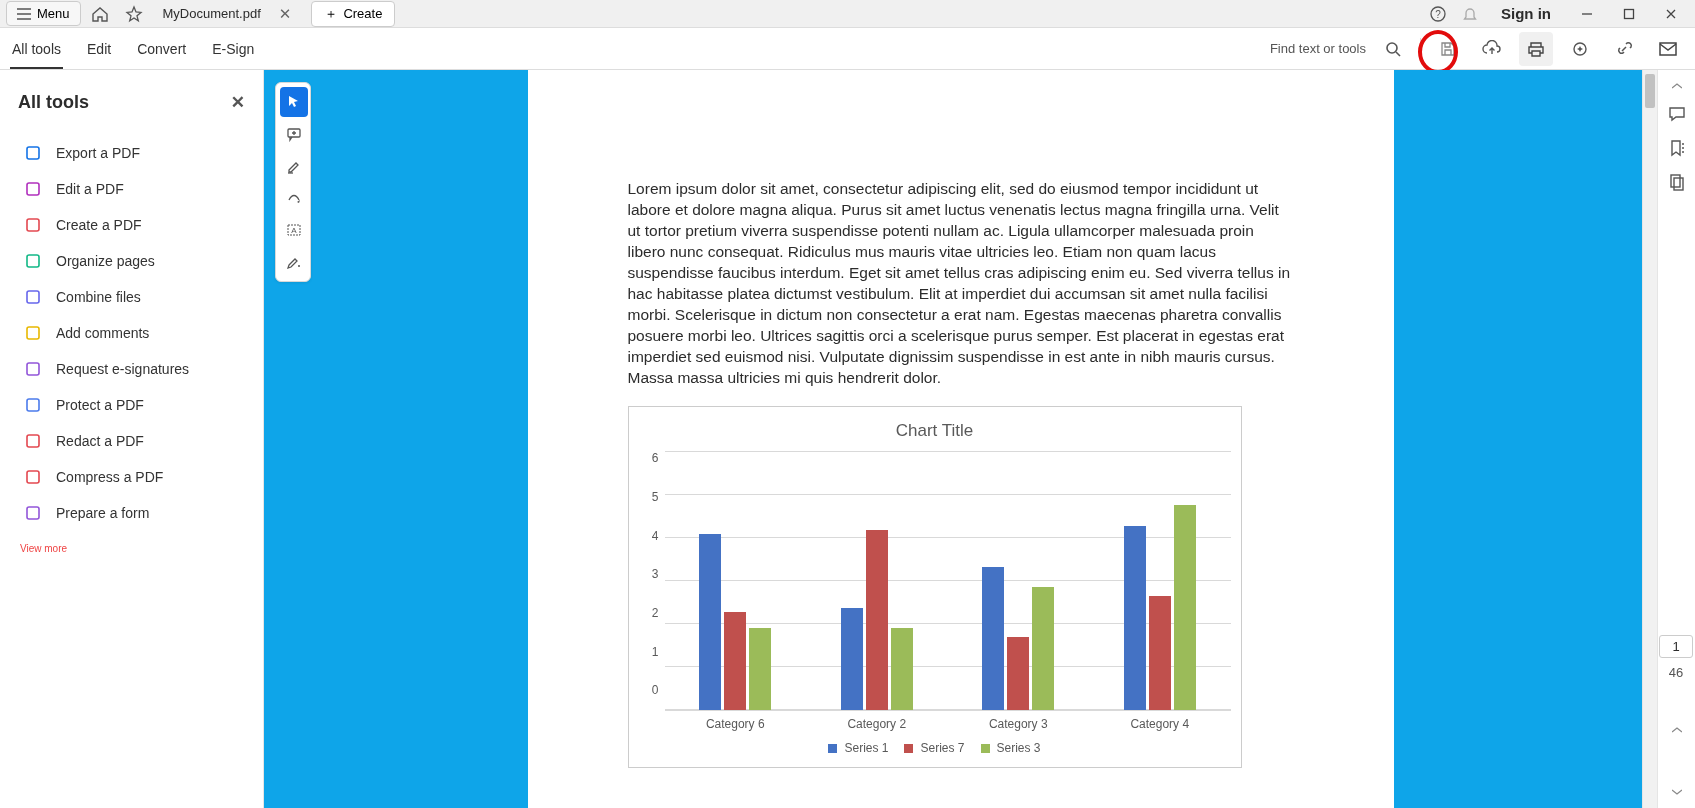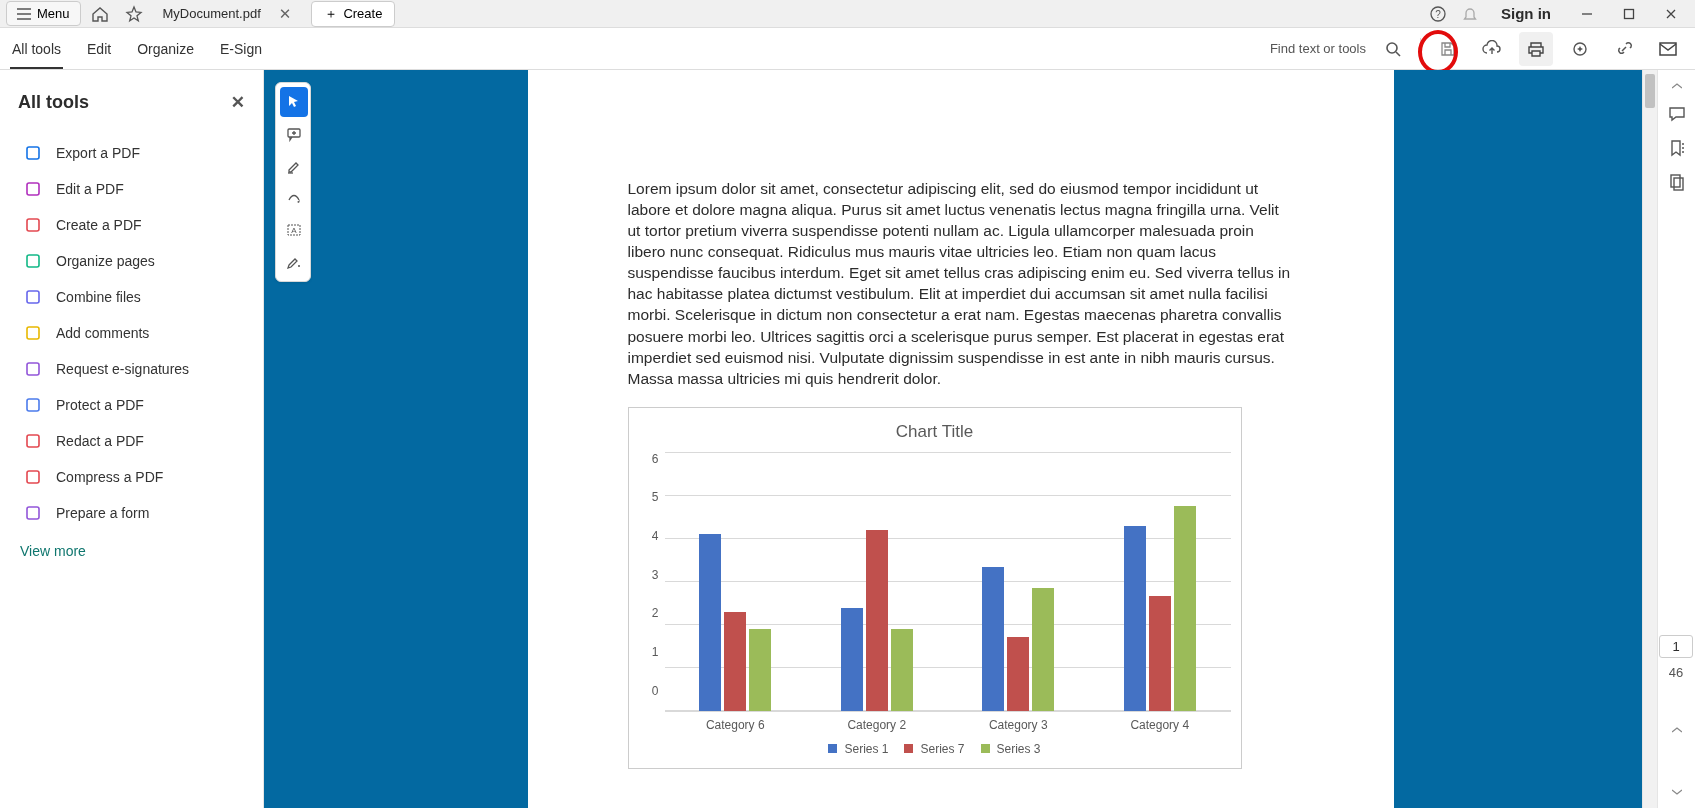--- a/index.html
+++ b/index.html
@@ -30,27 +30,27 @@
 .red-circle { border: 4px solid #e20c0c; border-radius: 50%; width: 40px; height: 44px; position: absolute; top: 30px; left: 1418px; pointer-events: none; }
 
 .main { display: flex; height: calc(100% - 70px); position: relative; }
 
 .sidebar { width: 264px; border-right: 1px solid #e5e5e5; padding: 18px 14px 10px 18px; overflow-y: auto; }
 .sidebar-header { display: flex; justify-content: space-between; align-items: center; margin-bottom: 18px; }
 .sidebar-title { font-size: 18px; font-weight: 700; }
 .sidebar-close { font-size: 17px; color: #555; padding: 4px; font-weight: bold; }
 .tool-item { display: flex; align-items: center; gap: 14px; padding: 9px 6px; font-size: 14px; color: #333; border-radius: 4px; }
 .tool-icon { width: 18px; height: 18px; display: flex; align-items: center; justify-content: center; font-size: 14px; }
-.view-more { color: #0f766e; font-size: 14px; padding: 12px 2px; }
+.view-more { color: #ef4444; font-size: 10px; padding: 12px 2px; }
 
 .quickbar { position: absolute; left: 275px; top: 12px; width: 36px; background: #fff; border: 1px solid #d8d8d8; border-radius: 6px; box-shadow: 0 1px 3px rgba(0,0,0,0.08); display: flex; flex-direction: column; padding: 4px; gap: 2px; }
 .qb-item { width: 28px; height: 30px; display: flex; align-items: center; justify-content: center; border-radius: 4px; }
 .qb-item.active { background: #1473e6; color: #fff; }
 
-.doc-area { flex: 1; background: #0369a1; overflow: auto; display: flex; justify-content: center; }
+.doc-area { flex: 1; background: #0ea5e9; overflow: auto; display: flex; justify-content: center; align-items: center; }
 .page { width: 866px; background: #fff; margin: 0; padding: 108px 100px 40px 100px; min-height: 100%; }
 .body-text { font-size: 15.5px; line-height: 1.36; color: #2c2c2c; margin-bottom: 18px; }
 
 .chart { border: 1px solid #ccc; width: 614px; margin-top: 6px; padding: 14px 10px 12px 10px; }
 .chart-title { text-align: center; font-size: 17px; color: #595959; margin-bottom: 10px; }
 .chart-body { display: flex; height: 260px; }
 .y-axis { width: 26px; display: flex; flex-direction: column; justify-content: space-between; align-items: flex-end; font-size: 12px; color: #595959; padding-right: 6px; height: 246px; }
 .plot { flex: 1; position: relative; border-bottom: 1px solid #d9d9d9; }
 .gridlines { position: absolute; inset: 0; display: flex; flex-direction: column; justify-content: space-between; }
 .gridline { height: 1px; background: #d9d9d9; }
@@ -135,21 +135,21 @@
           <path d="M2 2l8 8M10 2l-8 8" stroke="#444" stroke-width="1.3"></path>
         </svg>
     </div>
   </div>
 </div>
 
 <div class="secondbar">
   <div class="sbar-tabs">
     <div class="sbar-tab active">All tools</div>
     <div class="sbar-tab">Edit</div>
-    <div class="sbar-tab">Organize</div>
+    <div class="sbar-tab">Convert</div>
     <div class="sbar-tab">E-Sign</div>
   </div>
   <div class="sbar-spacer"></div>
   <div class="sbar-right">
     <span class="find-text">Find text or tools</span>
     <div class="sbar-icon">
       <svg width="18" height="18" viewBox="0 0 18 18">
           <circle cx="8" cy="8" r="5" fill="none" stroke="#555" stroke-width="1.6"></circle>
           <path d="M12 12l4 4" stroke="#555" stroke-width="1.6"></path>
         </svg>

